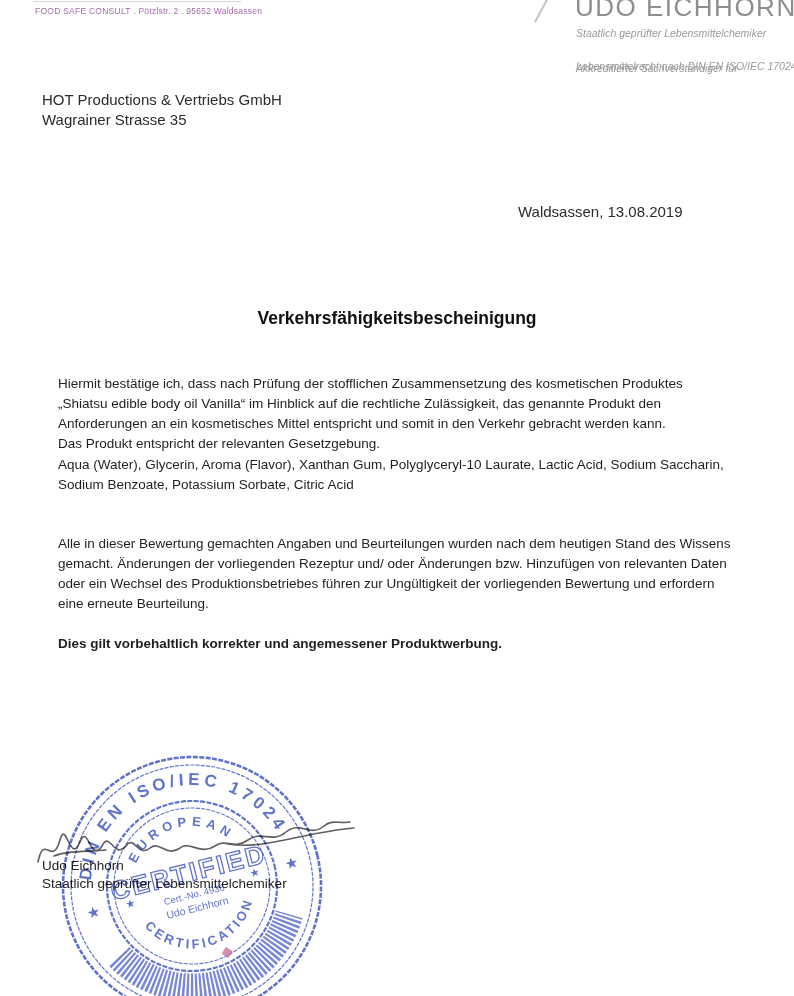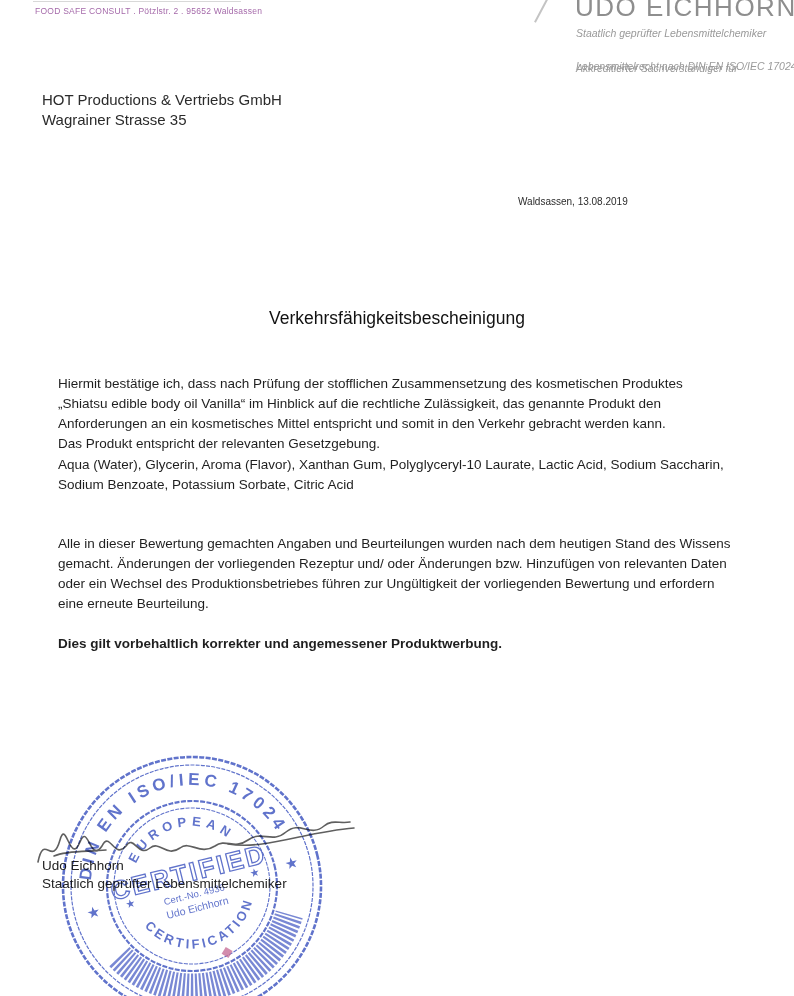--- a/index.html
+++ b/index.html
@@ -17,24 +17,24 @@
   .logo-slash { left:541px; top:-6px; width:2px; height:30px; background:#c4c4c4; transform:rotate(28deg); }
   .lh-name { left:575px; top:-8px; font-size:26px; letter-spacing:1.5px; color:#8e8e8e; white-space:nowrap; }
   .lh-sub { left:576px; font-size:10.5px; font-style:italic; color:#9a9a9a; white-space:nowrap; }
   .lh-sub1 { top:27px; }
   .lh-sub2a { top:62px; }
   .lh-sub2b { top:60px; }
 
   
   .recipient { left:42px; top:90px; font-size:15px; line-height:20px; color:#2b2b2b; }
   .recipient .gap { height:20px; }
-  .dateline { left:518px; top:196px; font-size:10px; color:#2b2b2b; white-space:nowrap; }
+  .dateline { left:518px; top:203px; font-size:15px; color:#2b2b2b; white-space:nowrap; }
 
   
-  .doc-title { left:0; top:308px; width:100%; text-align:center; font-size:17.5px; font-weight:normal; color:#111; }
+  .doc-title { left:0; top:308px; width:100%; text-align:center; font-size:17.5px; font-weight:bold; color:#111; }
 
   
   .para { left:58px; width:720px; font-size:13.5px; line-height:20px; color:#1f1f1f; }
   .p1 { top:374px; }
   .ingredients { top:455px; }
   .p3 { top:534px; }
   .p4 { top:634px;font-weight:bold; }
 
   
   .sig-name  { left:42px; top:858px; font-size:13.5px; color:#222; z-index:2; }

